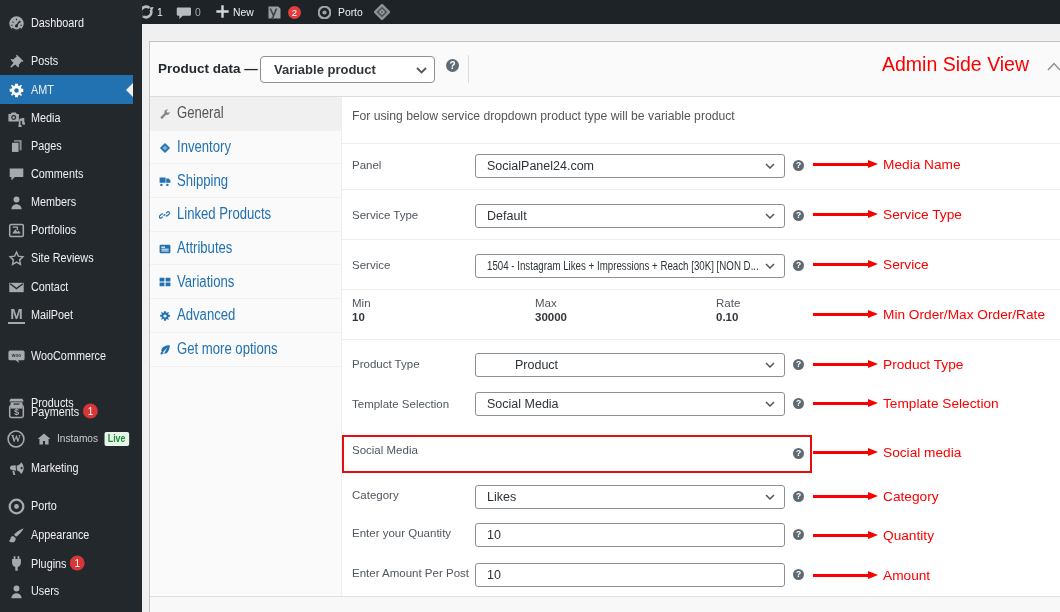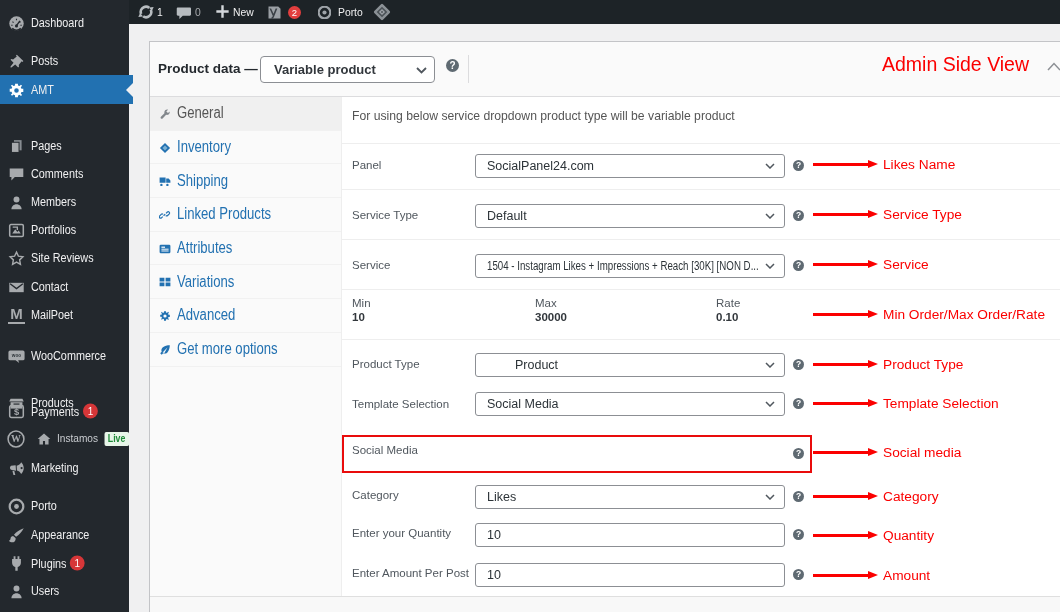--- a/index.html
+++ b/index.html
@@ -5,21 +5,21 @@
 * { margin:0; padding:0; box-sizing:border-box; }
 html,body { width:1060px; height:612px; overflow:hidden; }
 body { font-family:"Liberation Sans",sans-serif; background:#f0f0f1; position:relative; }
 
 
 #topbar { position:absolute; left:0; top:0; width:1060px; height:24px; background:#1d2327; z-index:5; }
 #topbar .itm { position:absolute; top:0; height:24px; line-height:24px; color:#f0f0f1; font-size:11.5px; white-space:nowrap; transform:scaleX(0.9); transform-origin:0 50%; }
 #topbar svg { display:block; }
 
 
-#sidebar { position:absolute; left:0; top:0; width:129px; height:612px; background:#23282d; z-index:6; }
+#sidebar { position:absolute; left:0; top:0; width:142px; height:612px; background:#23282d; z-index:6; }
 .mi { position:absolute; left:0; width:133px; height:28px; color:#f0f0f1; font-size:12.3px; }
 .mi .ic { position:absolute; left:8px; top:6px; width:17px; height:17px; }
 .mi .lb { position:absolute; left:31px; top:50%; transform:translateY(-50%) scaleX(0.88); transform-origin:0 50%; white-space:nowrap; }
 .mi.sel { background:#2271b1; }
 .mi.sel:after { content:""; position:absolute; right:0; top:50%; margin-top:-7px; border:7px solid transparent; border-right-color:#f0f0f1; }
 .badge { display:inline-block; min-width:15px; height:15px; line-height:15px; border-radius:9px; background:#d63638; color:#fff; font-size:10px; text-align:center; vertical-align:1px; margin-left:5px; padding:0 2px; transform:scaleX(1.13); }
 .livebadge { display:inline-block; background:#e8f6e9; color:#1f8a38; font-weight:bold; font-size:10px; line-height:14px; padding:0 4px; border-radius:2px; margin-left:7px; }
 
 
 #panel { position:absolute; left:149px; top:41px; width:915px; height:571px; background:#fff; border:1px solid #c3c4c7; border-right:none; border-bottom:none; }
@@ -109,20 +109,29 @@
         <path d="M10.4 2l-1 1 .9 1L6 7.5 4 7l-1 1 3.5 3.5L3 16v1h1l4.5-3.5L12 17l1-1-.4-2 3.5-4.4 1 .9 1-1L10.4 2z"></path>
       </svg>
       <span class="lb">Posts</span>
     </div>
   <div class="mi sel" style="top:75px;height:29px;">
       <svg class="ic" viewBox="0 0 20 20" fill="#fff" style="top:7px;">
         <path d="M18 8h-2.2a6 6 0 0 0-.8-1.9l1.6-1.6-1.4-1.4-1.6 1.6A6 6 0 0 0 11.7 4V2H8.3v2a6 6 0 0 0-1.9.8L4.8 3.1 3.4 4.5 5 6.1a6 6 0 0 0-.8 1.9H2v3.4h2.2a6 6 0 0 0 .8 1.9l-1.6 1.6 1.4 1.4 1.6-1.6c.6.4 1.2.6 1.9.8V18h3.4v-2.2a6 6 0 0 0 1.9-.8l1.6 1.6 1.4-1.4-1.6-1.6c.4-.6.6-1.2.8-1.9H18V8zm-8 4.7A2.7 2.7 0 1 1 10 7.3a2.7 2.7 0 0 1 0 5.4z"></path>
       </svg>
       <span class="lb">AMT</span>
     </div>
+  <div class="mi" style="top:104px;">
+      <svg class="ic" viewBox="0 0 20 20" fill="#a7aaad">
+        <path d="M0.5 4.8h2.6L4.5 3h4.6L10.4 4.8h2.4v8.7H0.5z"></path>
+        <circle cx="6.7" cy="8.9" r="2.9" fill="#23282d"></circle>
+        <circle cx="6.7" cy="8.9" r="1.5" fill="#a7aaad"></circle>
+        <path d="M8.6 17.8a1.9 1.5 0 1 0 2.4-1.45V12l1.8-.4v3.1a1.9 1.5 0 1 0 2.4-1.4V8.3l-5.4 1.2z" transform="translate(3.2,0.4) scale(1.05)"></path>
+      </svg>
+      <span class="lb">Media</span>
+    </div>
   <div class="mi" style="top:132px;">
       <svg class="ic" viewBox="0 0 20 20">
         <rect x="7" y="2.5" width="9" height="12" fill="#878c91"></rect>
         <rect x="4" y="5" width="9" height="12" fill="#a7aaad" stroke="#23282d" stroke-width="1.2"></rect>
       </svg>
       <span class="lb">Pages</span>
     </div>
   <div class="mi" style="top:160px;">
       <svg class="ic" viewBox="0 0 20 20" fill="#a7aaad">
         <path d="M2 3h16v10H8l-4 4v-4H2V3z"></path>
@@ -302,21 +311,21 @@
   <div id="form">
     <span class="flabel" style="top:12px;color:#555;font-size:12.2px;">For using below service dropdown product type will be variable product</span>
     <div class="sep" style="top:46px;"></div>
 
     <span class="flabel" style="top:62px;">Panel</span>
     <div class="fsel" style="top:57px;">SocialPanel24.com<svg width="10" height="6" viewBox="0 0 10 6">
           <polyline points="1,1 5,5 9,1" fill="none" stroke="#50575e" stroke-width="1.5"></polyline>
         </svg></div>
     <span class="qmark" style="top:63px;">?</span>
     <div class="arrow" style="top:66px;"></div>
-    <span class="rlabel" style="top:60px;">Likes Name</span>
+    <span class="rlabel" style="top:60px;">Media Name</span>
     <div class="sep" style="top:92px;"></div>
 
     <span class="flabel" style="top:112px;">Service Type</span>
     <div class="fsel" style="top:107px;">Default<svg width="10" height="6" viewBox="0 0 10 6">
           <polyline points="1,1 5,5 9,1" fill="none" stroke="#50575e" stroke-width="1.5"></polyline>
         </svg></div>
     <span class="qmark" style="top:113px;">?</span>
     <div class="arrow" style="top:116px;"></div>
     <span class="rlabel" style="top:110px;">Service Type</span>
     <div class="sep" style="top:142px;"></div>

